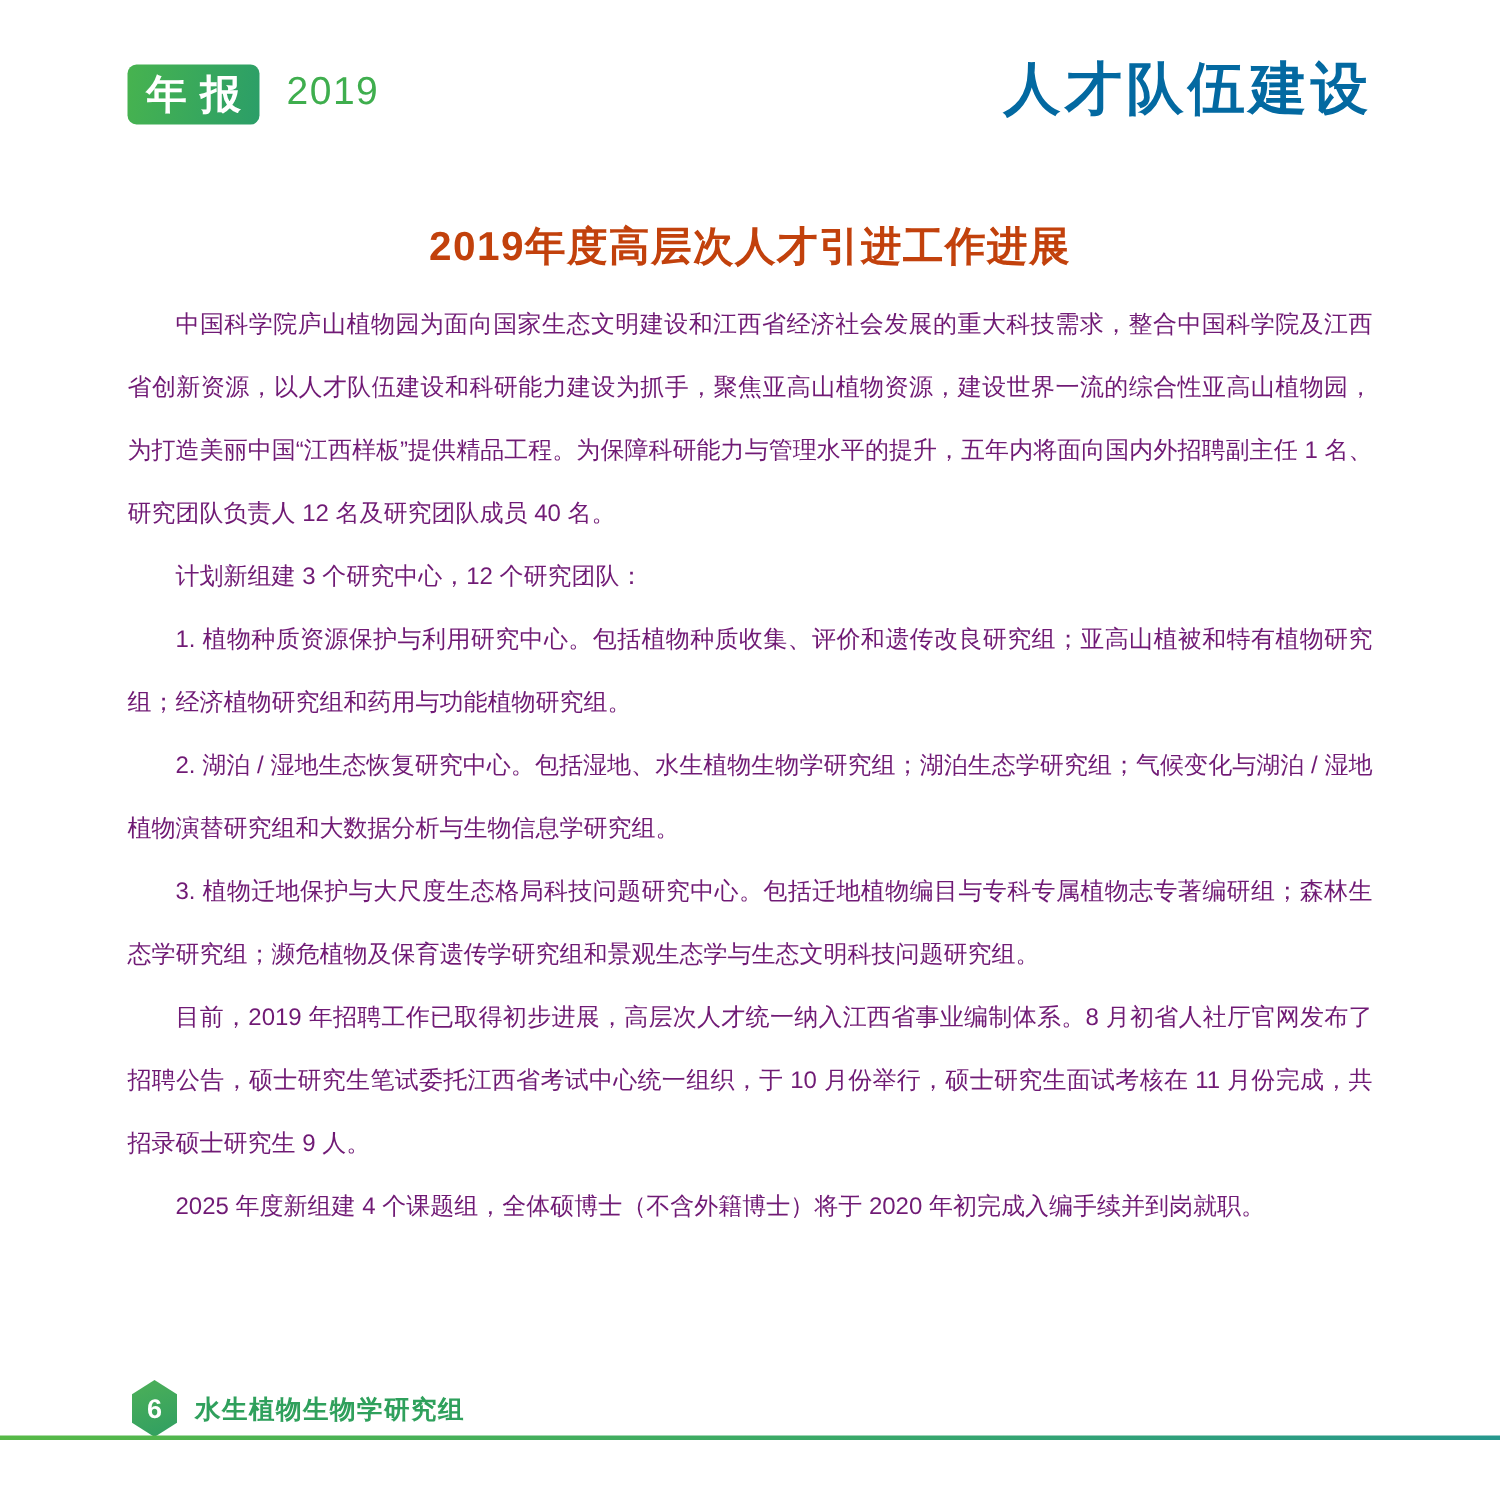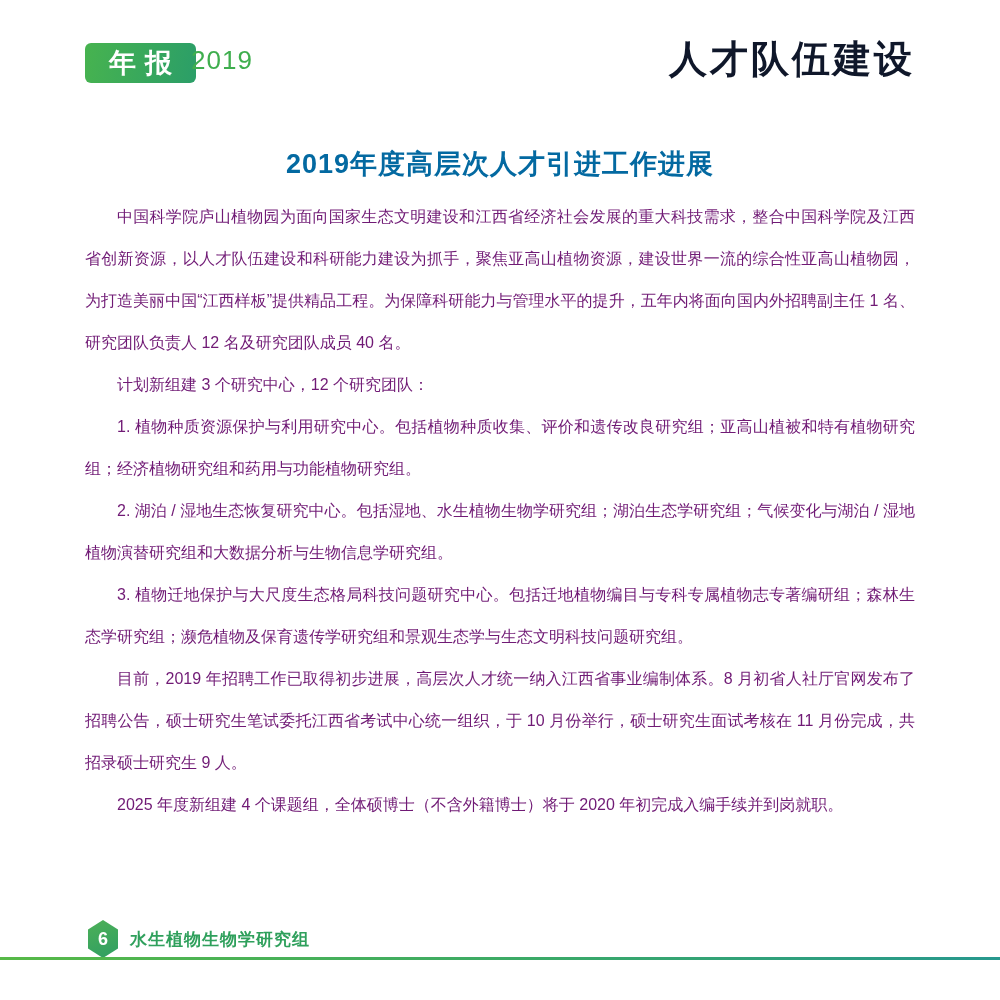--- a/index.html
+++ b/index.html
@@ -10,21 +10,21 @@
     width: 1000px;
     height: 1000px;
     background: #ffffff;
     overflow: hidden;
   }
 
   
   .yearbook-badge {
     position: absolute;
     left: 85px; top: 43px;
-    width: 111px; height: 40px;
+    width: 88px; height: 40px;
     border-radius: 6px;
     background: linear-gradient(100deg, #47b34f 0%, #2b9e68 100%);
     color: #ffffff;
     font-size: 27px;
     font-weight: bold;
     display: flex;
     align-items: center;
     justify-content: center;
     letter-spacing: 9px;
     padding-left: 9px; 
@@ -38,32 +38,32 @@
     font-weight: 500;
     letter-spacing: 1px;
   }
   .section-title {
     position: absolute;
     right: 85px; top: 33px;
     font-family: "DejaVu Serif", serif;
     font-size: 38px;
     line-height: 52px;
     font-weight: bold;
-    color: #0f172a;
+    color: #0369a1;
     letter-spacing: 3px;
   }
 
   
   .doc-title {
     position: absolute;
     left: 0; right: 0; top: 146px;
     text-align: center;
     font-size: 27px;
     font-weight: bold;
-    color: #0369a1;
+    color: #c2410c;
     letter-spacing: 1px;
   }
   .article {
     position: absolute;
     left: 85px; top: 196px;
     width: 830px;
   }
   .article p {
     font-size: 16px;
     line-height: 42px;

